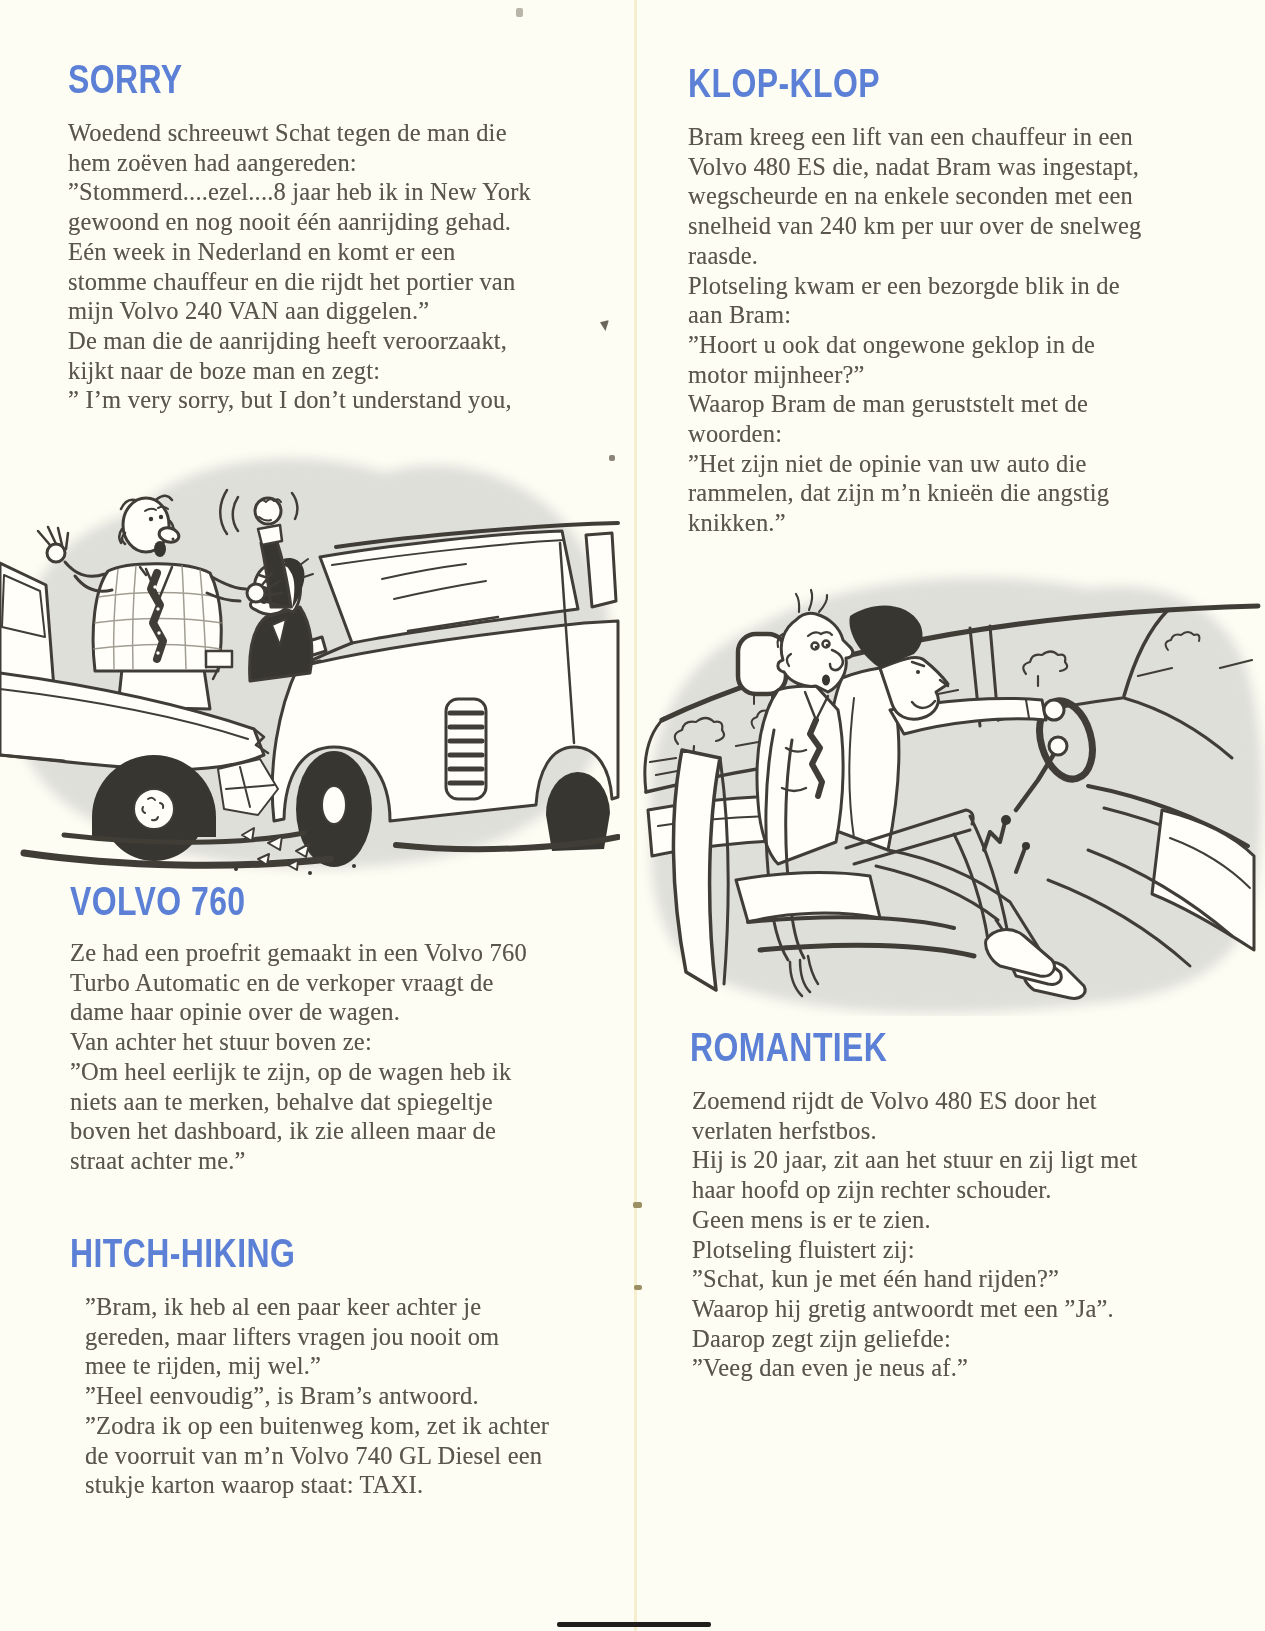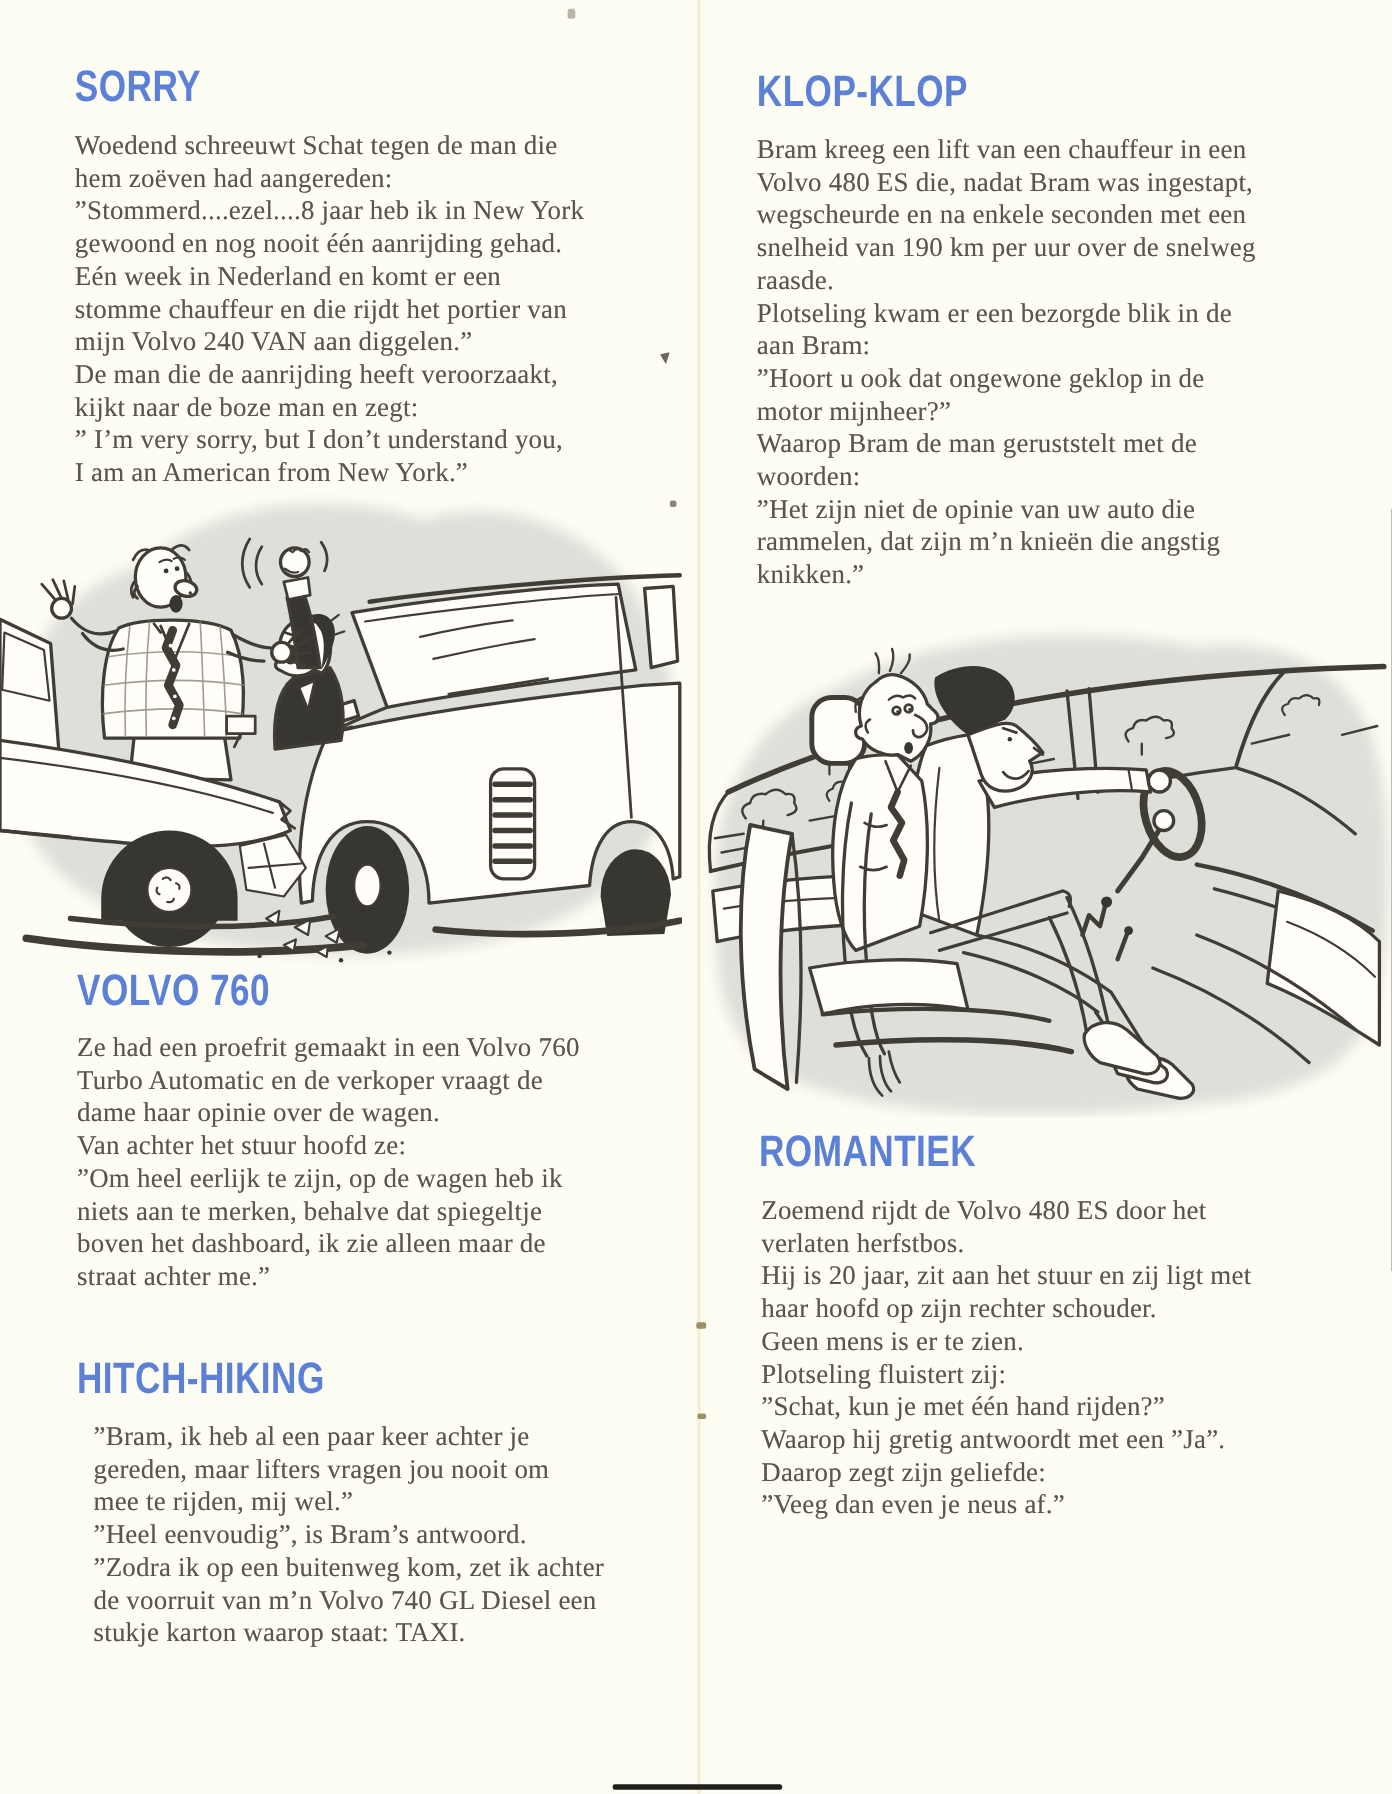--- a/index.html
+++ b/index.html
@@ -50,21 +50,20 @@
     <div>Woedend schreeuwt Schat tegen de man die</div>
     <div>hem zoëven had aangereden:</div>
     <div>”Stommerd....ezel....8 jaar heb ik in New York</div>
     <div>gewoond en nog nooit één aanrijding gehad.</div>
     <div>Eén week in Nederland en komt er een</div>
     <div>stomme chauffeur en die rijdt het portier van</div>
     <div>mijn Volvo 240 VAN aan diggelen.”</div>
     <div>De man die de aanrijding heeft veroorzaakt,</div>
     <div>kijkt naar de boze man en zegt:</div>
     <div>” I’m very sorry, but I don’t understand you,</div>
-    <div>I am an American from New York.”</div>
   </div>
 
   <figure class="fig" style="left:0;top:437px;width:620px;height:440px" aria-label="Cartoon: two crashed cars with broken glass; a man in a plaid jacket raises his hands while the other driver shakes his fist out of his car window">
     <svg viewBox="0 0 620 440" width="620" height="440">
       <defs>
           <filter id="softA" x="-10%" y="-10%" width="120%" height="120%">
             <feGaussianBlur stdDeviation="6"></feGaussianBlur>
           </filter>
         </defs>
       <path class="fw" filter="url(#softA)" d="M 95 385 C 25 350 5 290 14 225 C 20 150 60 95 135 75 C 185 20 300 8 385 35 C 470 10 555 55 585 115 C 615 160 618 230 605 290 C 590 355 530 400 450 418 C 330 445 175 430 95 385 Z"></path>
@@ -162,21 +161,21 @@
       </g>
     </svg>
   </figure>
 
   <h2 class="hd" style="left:70px;top:878px"><span class="hd-in">VOLVO 760</span></h2>
 
   <div class="para" style="left:70px;top:938px">
     <div>Ze had een proefrit gemaakt in een Volvo 760</div>
     <div>Turbo Automatic en de verkoper vraagt de</div>
     <div>dame haar opinie over de wagen.</div>
-    <div>Van achter het stuur hoofd ze:</div>
+    <div>Van achter het stuur boven ze:</div>
     <div>”Om heel eerlijk te zijn, op de wagen heb ik</div>
     <div>niets aan te merken, behalve dat spiegeltje</div>
     <div>boven het dashboard, ik zie alleen maar de</div>
     <div>straat achter me.”</div>
   </div>
 
   <h2 class="hd" style="left:70px;top:1230px"><span class="hd-in">HITCH-HIKING</span></h2>
 
   <div class="para" style="left:85px;top:1292px">
     <div>”Bram, ik heb al een paar keer achter je</div>
@@ -187,21 +186,21 @@
     <div>de voorruit van m’n Volvo 740 GL Diesel een</div>
     <div>stukje karton waarop staat: TAXI.</div>
   </div>
 
   <h2 class="hd" style="left:688px;top:60px"><span class="hd-in">KLOP-KLOP</span></h2>
 
   <div class="para" style="left:688px;top:122px">
     <div>Bram kreeg een lift van een chauffeur in een</div>
     <div>Volvo 480 ES die, nadat Bram was ingestapt,</div>
     <div>wegscheurde en na enkele seconden met een</div>
-    <div>snelheid van 190 km per uur over de snelweg</div>
+    <div>snelheid van 240 km per uur over de snelweg</div>
     <div>raasde.</div>
     <div>Plotseling kwam er een bezorgde blik in de</div>
     <div>aan Bram:</div>
     <div>”Hoort u ook dat ongewone geklop in de</div>
     <div>motor mijnheer?”</div>
     <div>Waarop Bram de man geruststelt met de</div>
     <div>woorden:</div>
     <div>”Het zijn niet de opinie van uw auto die</div>
     <div>rammelen, dat zijn m’n knieën die angstig</div>
     <div>knikken.”</div>

